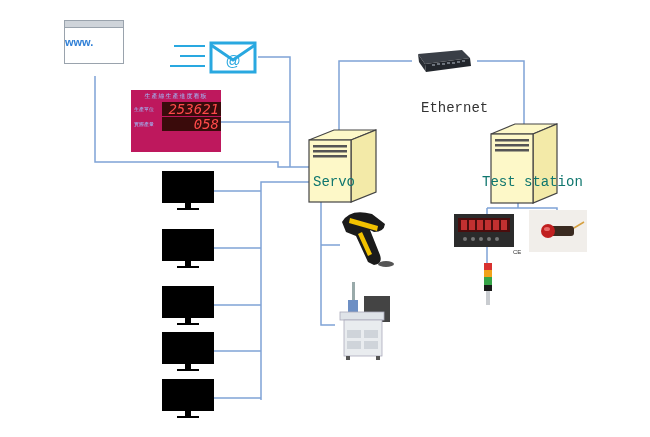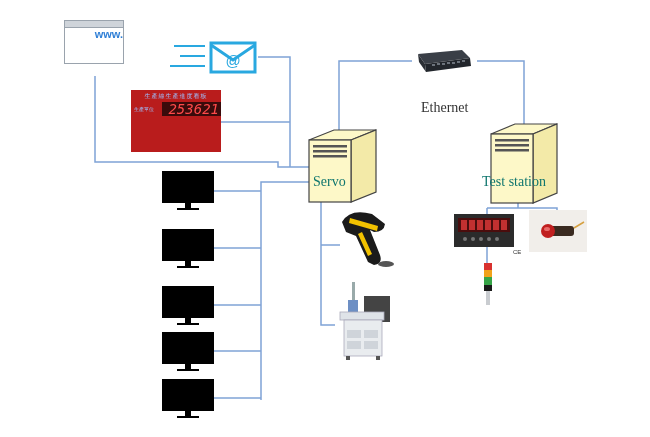--- a/index.html
+++ b/index.html
@@ -1,24 +1,24 @@
 <!DOCTYPE html>
 <html><head>
 <meta charset="utf-8">
 <style>
   html,body{margin:0;padding:0;background:#ffffff;}
   body{width:650px;height:437px;position:relative;overflow:hidden;font-family:"Liberation Sans",sans-serif;}
   svg{position:absolute;left:0;top:0;}
-  .lbl{position:absolute;font-family:Liberation Serif, serif;}
+  .lbl{position:absolute;font-family:Liberation Mono, monospace;}
   .red{color:#0f766e;font-size:14px;}
   .eth{color:#333;font-size:14px;}
   .www{position:absolute;left:64px;top:20px;width:60px;height:44px;border:1px solid #9aa3ad;background:#fff;box-sizing:border-box;}
   .www .bar{height:6px;background:#cfd4da;border-bottom:1px solid #9aa3ad;}
-  .www .txt{color:#2f7fd6;font-weight:bold;font-size:11px;text-align:right;}
-  .board{position:absolute;left:131px;top:90px;width:90px;height:62px;background:#b91c1c;}
+  .www .txt{color:#2f7fd6;font-weight:bold;font-size:11px;text-align:left;margin-top:8px;}
+  .board{position:absolute;left:131px;top:90px;width:90px;height:62px;background:#be185d;}
   .board .title{color:#9ec0ff;font-size:6px;text-align:center;margin-top:2px;letter-spacing:1px;}
   .board .row{display:flex;align-items:center;height:15px;}
   .board .rl{width:28px;color:#9ec0ff;font-size:5px;padding-left:3px;}
   .board .rv{flex:1;background:#3a0b0b;color:#ff4a4a;font-family:"DejaVu Sans Mono",monospace;font-size:14px;font-style:italic;text-align:right;padding-right:2px;line-height:14px;}
 </style>
 </head>
 <body>
 
 <svg width="650" height="437" viewBox="0 0 650 437">
 
@@ -169,17 +169,21 @@
   <div class="bar"></div>
   <div class="txt">www.</div>
 </div>
 
 <div class="board">
   <div class="title">生產線生產進度看板</div>
   <div class="row">
     <span class="rl">生產單位</span>
     <span class="rv">253621</span>
   </div>
+  <div class="row">
+    <span class="rl">實際產量</span>
+    <span class="rv">058</span>
+  </div>
 </div>
 
 <div class="lbl eth" style="left:421px;top:100px;">Ethernet</div>
 <div class="lbl red" style="left:313px;top:174px;">Servo</div>
 <div class="lbl red" style="left:482px;top:174px;text-align:center;">Test station</div>
 
 </body></html>

